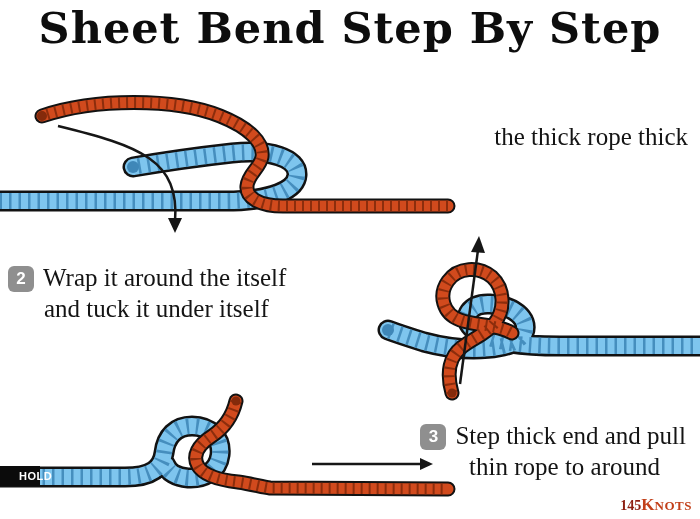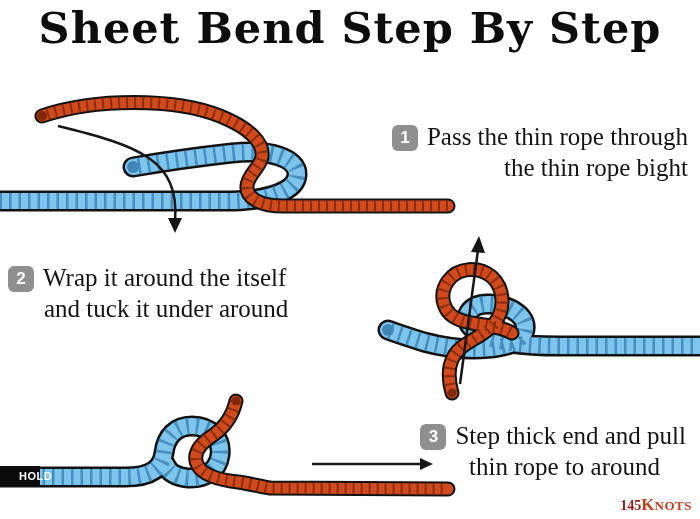--- a/index.html
+++ b/index.html
@@ -86,31 +86,28 @@
       <use href="#rope-o3" fill="none" stroke-width="15" stroke-linecap="round" stroke="#121212"></use>
       <use href="#rope-o3" fill="none" stroke-width="11" stroke-linecap="round" stroke="#D14A1D"></use>
       <use href="#rope-o3" fill="none" stroke-width="11" stroke-dasharray="2 6" opacity="0.9" stroke="#842A0B"></use>
       <circle cx="236" cy="401" r="4.5" fill="#842A0B"></circle>
       <path d="M 312,464 L 420,464" fill="none" stroke-width="2.5" stroke="#161616"></path>
       <polygon points="420,458 420,470 433,464" fill="#161616"></polygon>
     </g>
   </svg>
 
   <div class="step" id="step1">
-    <div>
-      <span class="badge" style="background: rgb(143, 143, 143);">1</span><span>Pass the thin rope through</span>
-    </div>
-    <div class="line2">the thin rope bight</div>
+    <div class="line2">the thick rope thick</div>
   </div>
 
   <div class="step" id="step2">
     <div>
       <span class="badge" style="background: rgb(143, 143, 143);">2</span><span>Wrap it around the itself</span>
     </div>
-    <div class="line2">and tuck it under around</div>
+    <div class="line2">and tuck it under itself</div>
   </div>
 
   <div class="step" id="step3">
     <div>
       <span class="badge" style="background: rgb(143, 143, 143);">3</span><span>Step thick end and pull</span>
     </div>
     <div class="line2">thin rope to around</div>
   </div>
 
   <div class="hold" style="background: rgb(11, 11, 11); padding-left: 19px;">HOLD</div>

